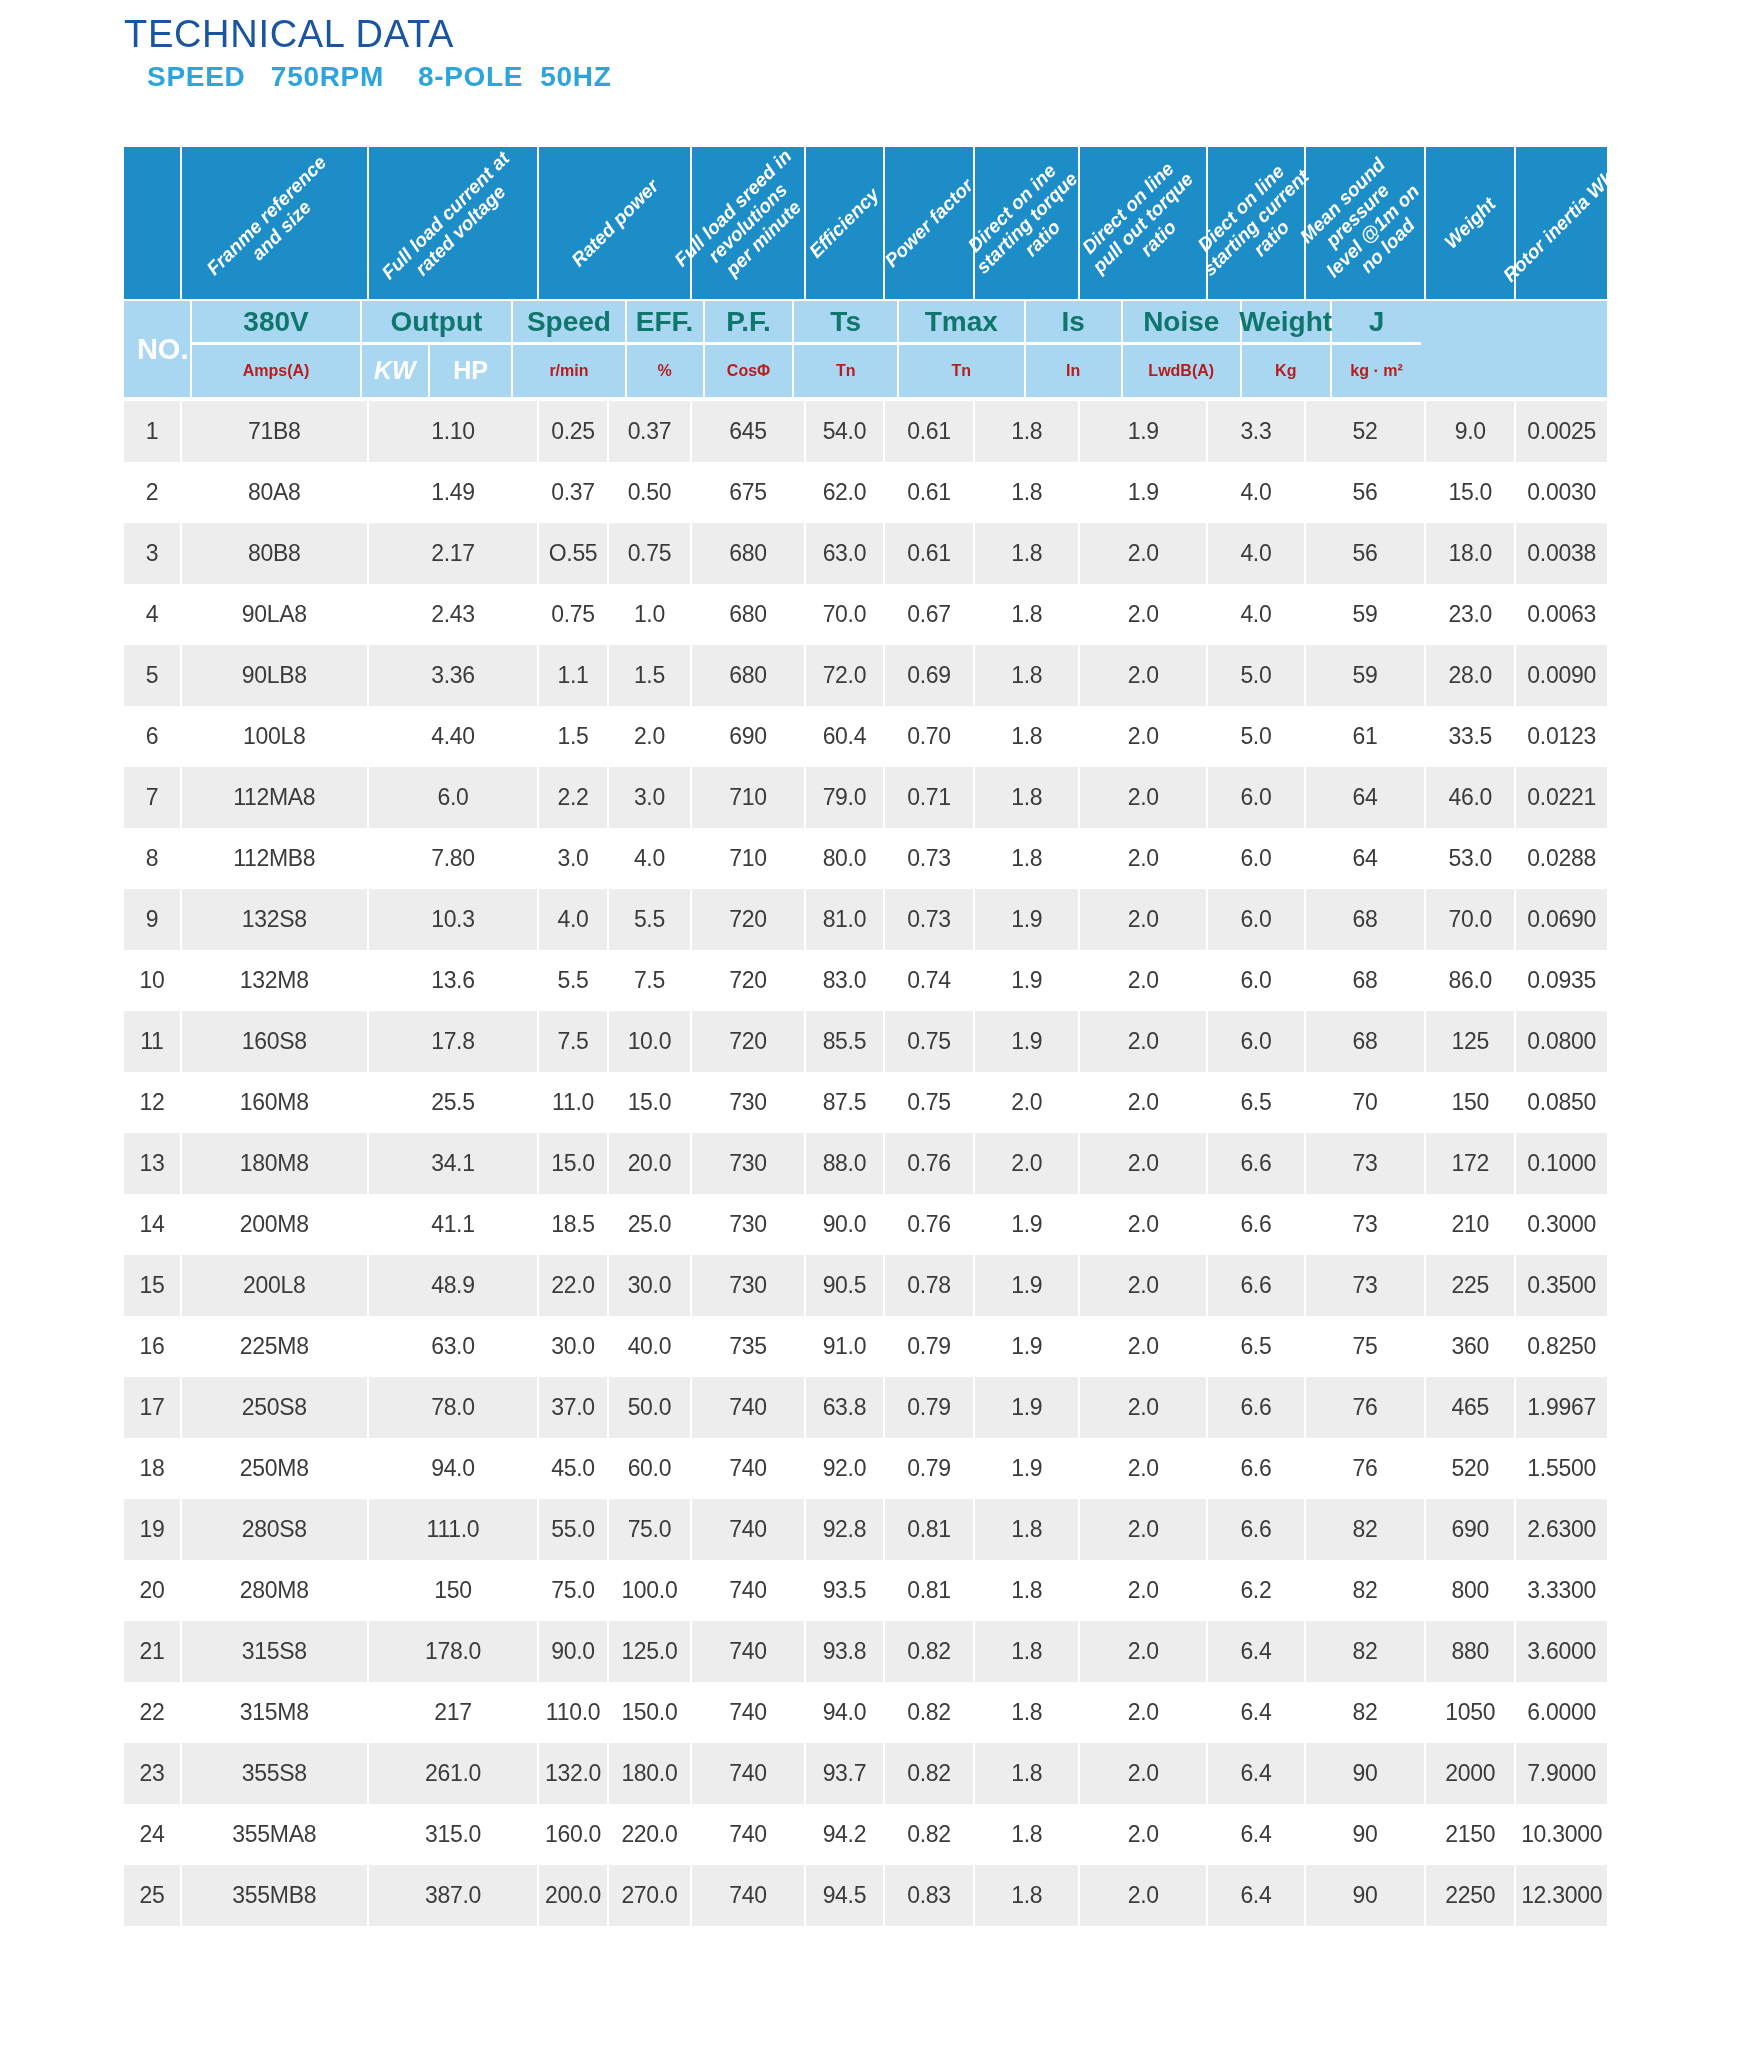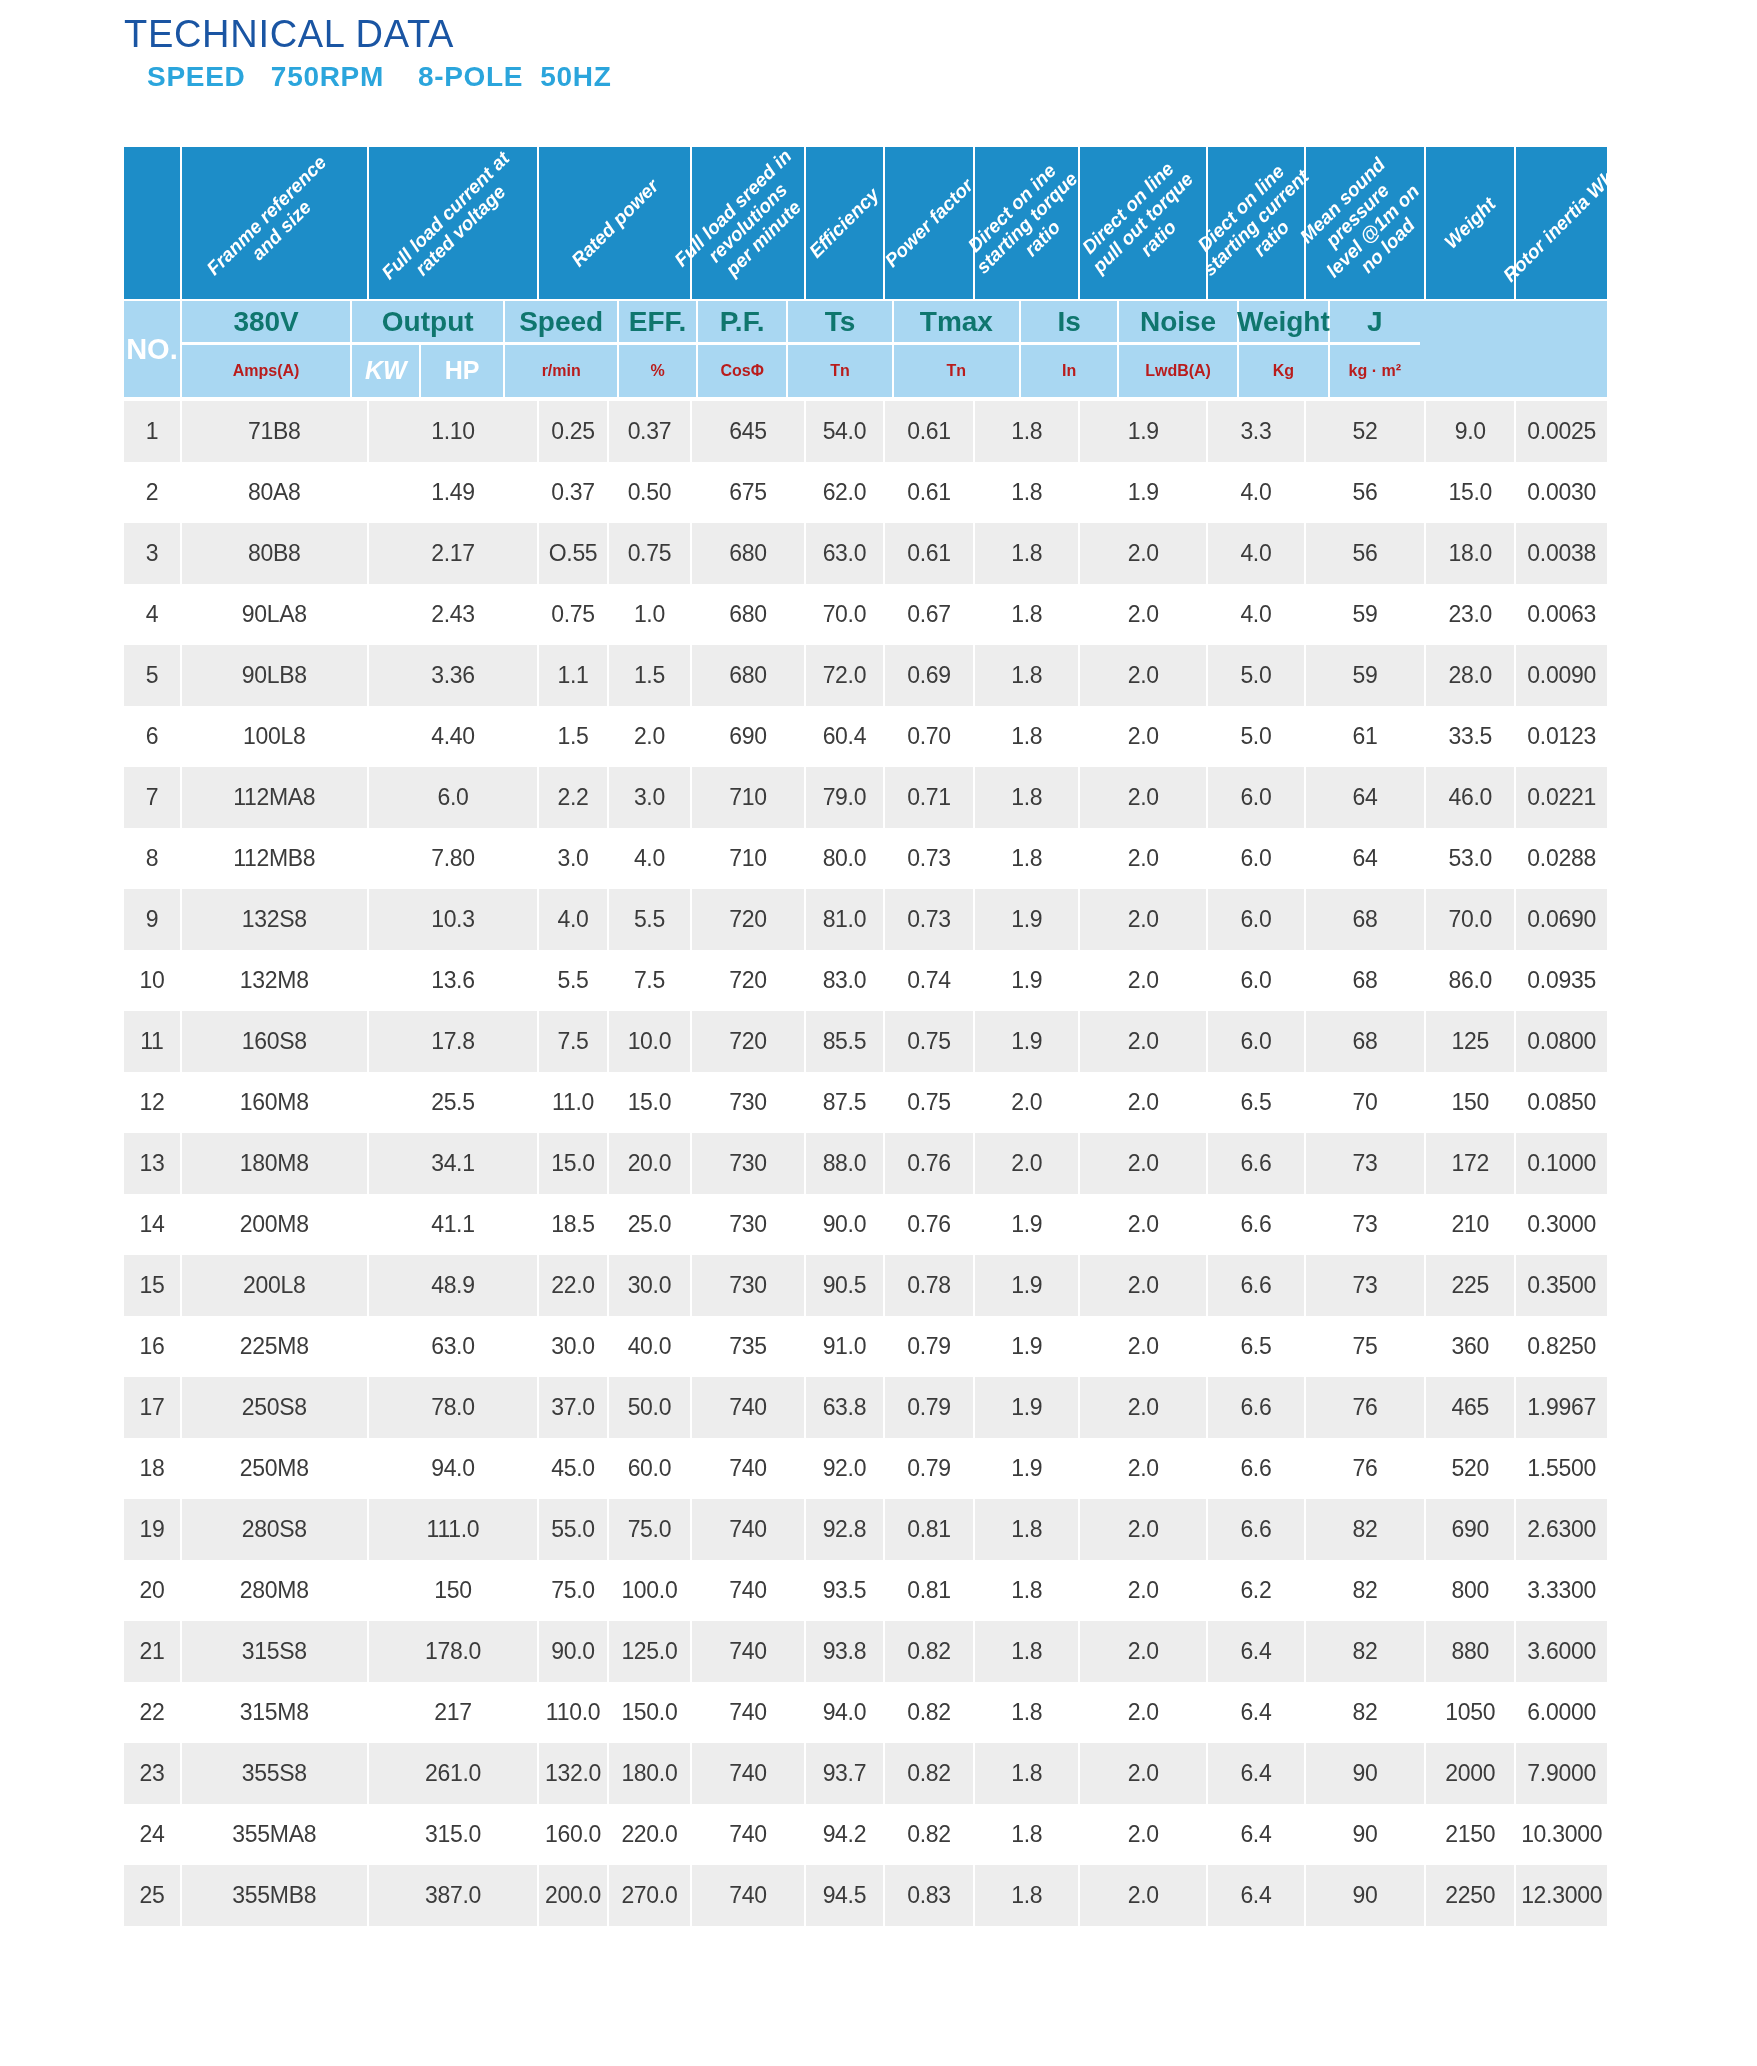--- a/index.html
+++ b/index.html
@@ -37,21 +37,21 @@
   .rot-cell:last-child{border-right:none;}
   .rot-label{
     position:absolute;left:50%;top:50%;
     transform:translate(-50%,-50%) rotate(-45deg);
     color:#fff;font-weight:bold;font-style:italic;
     font-size:19px;line-height:1.12;text-align:center;
     white-space:pre-line;width:max-content;
   }
 
   .sub-band{
-    display:flex;height:96px;background:#A9D7F2;border-bottom:4.2px solid #fff;
+    display:flex;height:96px;background:#A9D7F2;border-bottom:4.2px solid #fff;padding-left:11px;
   }
   .sub-cell{
     position:relative;box-sizing:border-box;flex-shrink:0;
     border-right:2.8px solid #fff;display:flex;flex-direction:column;
   }
   .sub-cell:last-child{border-right:none;}
   .sub-cell.span{align-items:center;justify-content:center;
     color:#fff;font-weight:bold;font-size:29px;}
   .sub-top{
     height:41px;display:flex;align-items:center;justify-content:center;

